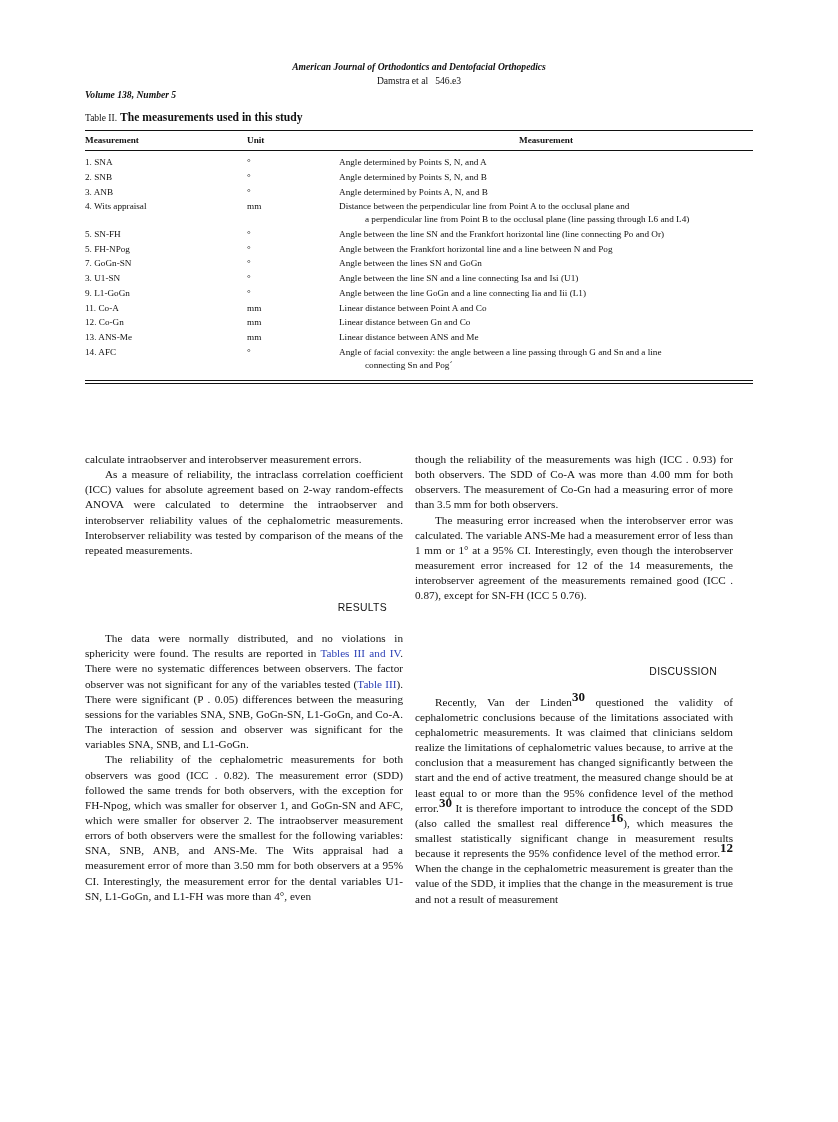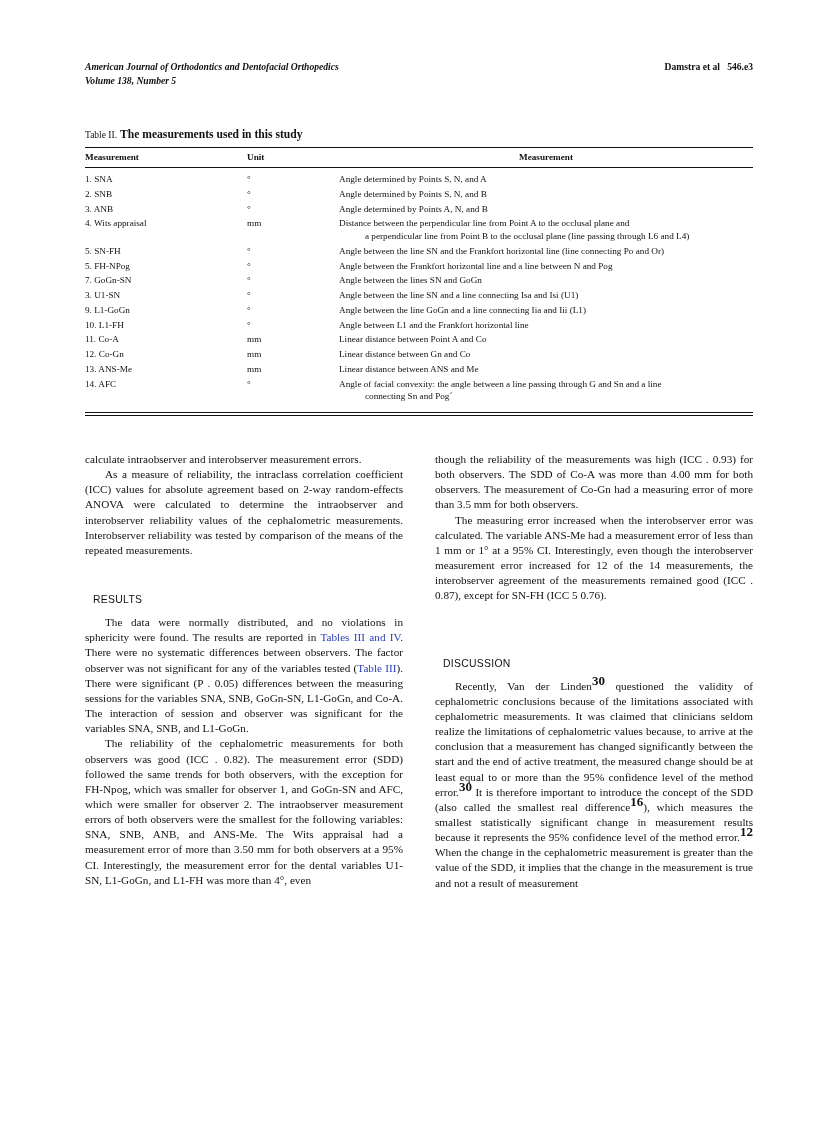--- a/index.html
+++ b/index.html
@@ -33,35 +33,36 @@
     font-size: 9.6px;
     line-height: 14px;
     font-style: italic;
     font-weight: bold;
     color: #111;
   }
   .runhead .rh-row {
     display: flex;
     justify-content: space-between;
     align-items: center;
+    flex-direction: column;
   }
   .runhead .rh-right {
     font-style: normal;
-    font-weight: bold;
+    font-weight: normal;
     white-space: pre;
   }
   .runhead .rh-line2 {
     font-style: italic;
     font-weight: bold;
   }
 
   
   .table-block {
     position: absolute;
-    top: 128px;
+    top: 111px;
     left: 0;
     width: 668px;
   }
   .table-caption {
     font-size: 9.5px;
     line-height: 13px;
     margin-bottom: 5px;
     white-space: nowrap;
   }
   .table-caption .tcap-label {
@@ -113,42 +114,43 @@
     margin-top: 4px;
   }
 
   
   .body-cols {
     position: absolute;
     top: 452px;
     left: 0;
     width: 668px;
     display: flex;
-    gap: 32px;
+    gap: 12px;
   }
   .col {
     width: 318px;
   }
   .col p {
     margin: 0;
     font-size: 11.2px;
     line-height: 15.15px;
     text-align: justify;
     text-justify: inter-word;
     hyphens: none;
     text-indent: 20px;
   }
   .col p.noindent { text-indent: 0; }
   .col h3 {
-    margin: 8px;
+    margin: 16px;
     font-family: "Liberation Sans", "DejaVu Sans", sans-serif;
     font-size: 10.4px;
     font-weight: normal;
     letter-spacing: 0.3px;
     line-height: 15px;
+    text-align: right;
   }
   .spacer-md { height: 26px; }
   .spacer-lg { height: 44px; }
   a.xref {
     color: #2b3fb5;
     text-decoration: none;
   }
   sup {
     font-size: 13px;
     vertical-align: super;
@@ -227,25 +229,20 @@
           <td class="c-meas">3. U1-SN</td>
           <td class="c-unit">°</td>
           <td class="c-desc"><span>Angle between the line SN and a line connecting Isa and Isi (U1)</span></td>
         </tr>
         <tr>
           <td class="c-meas">9. L1-GoGn</td>
           <td class="c-unit">°</td>
           <td class="c-desc"><span>Angle between the line GoGn and a line connecting Iia and Iii (L1)</span></td>
         </tr>
         <tr>
-          <td class="c-meas">10. L1-FH</td>
-          <td class="c-unit">°</td>
-          <td class="c-desc"><span>Angle between L1 and the Frankfort horizontal line</span></td>
-        </tr>
-        <tr>
           <td class="c-meas">11. Co-A</td>
           <td class="c-unit">mm</td>
           <td class="c-desc"><span>Linear distance between Point A and Co</span></td>
         </tr>
         <tr>
           <td class="c-meas">12. Co-Gn</td>
           <td class="c-unit">mm</td>
           <td class="c-desc"><span>Linear distance between Gn and Co</span></td>
         </tr>
         <tr>

